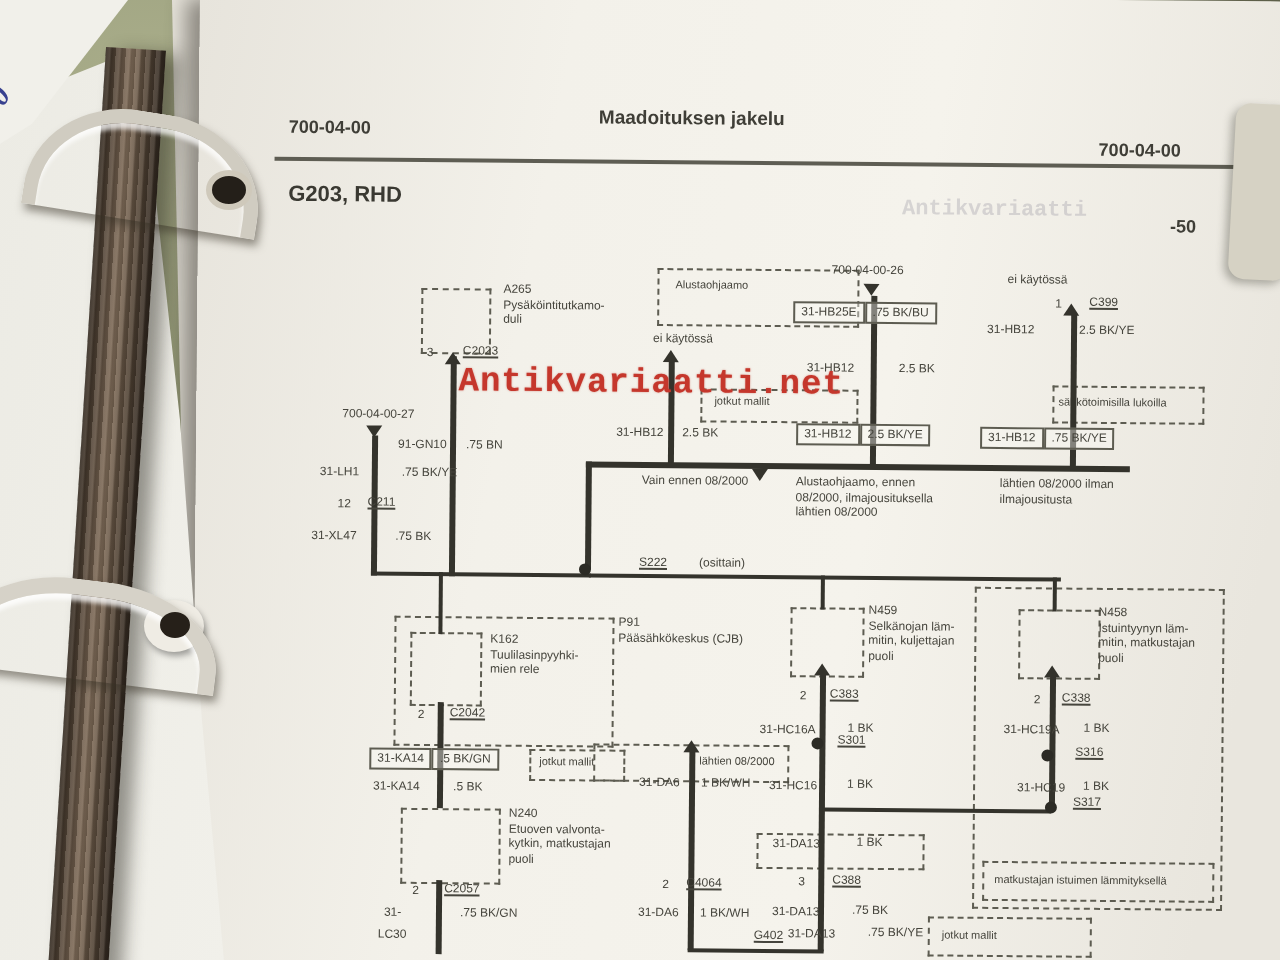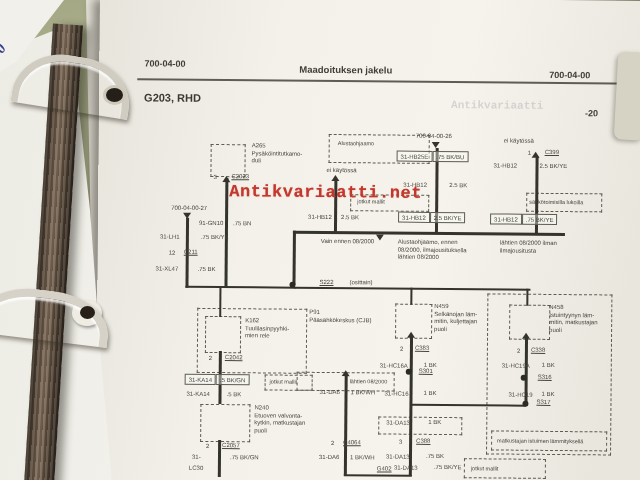--- a/index.html
+++ b/index.html
@@ -25,21 +25,21 @@
     border-radius:60px 60px 0 0/40px 40px 0 0;transform:rotate(7deg);
     box-shadow:inset 0 3px 2px rgba(255,255,255,.8),2px 3px 4px rgba(55,50,38,.5);}
   .grommet{position:absolute;left:72px;top:300px;width:30px;height:26px;background:#efece4;border-radius:50%;box-shadow:1px 2px 3px rgba(0,0,0,.35);}
   .hole-bottom{position:absolute;left:80px;top:306px;width:15px;height:13px;background:#262019;border-radius:50%;}
   .tab{position:absolute;left:616px;top:52px;width:30px;height:88px;background:#d6d2c4;border-radius:8px;transform:rotate(3deg);box-shadow:-2px 2px 4px rgba(50,48,36,.35);}
   .page{position:absolute;left:100px;top:-4px;width:548px;height:492px;transform:rotate(.5deg);transform-origin:top left;
     background:linear-gradient(100deg,#e7e4dc 0%,#f3f1ea 30%,#f5f3ec 60%,#e9e6de 92%);
     box-shadow:-7px 3px 10px rgba(35,32,24,.45);}
   .hdr{position:absolute;font-weight:700;color:#3f3e37;}
   .hdr-l{left:45px;top:62px;font-size:9px;}
-  .hdr-c{left:200px;top:66px;font-size:9.5px;}
+  .hdr-c{left:200px;top:56px;font-size:9.5px;}
   .hdr-r{left:450px;top:70px;font-size:9px;}
   .rule{position:absolute;left:38px;top:82px;width:507px;height:1.5px;background:#5e5d53;}
   .ttl{position:absolute;left:45px;top:95px;font-size:11px;font-weight:700;color:#3a3932;}
   .pno{position:absolute;left:486px;top:108px;font-size:9px;font-weight:700;color:#3f3e37;}
   .diagram{position:absolute;left:0;top:0;width:548px;height:492px;}
   .dt{position:absolute;font:400 6px/1.25 "Liberation Sans",sans-serif;color:#46453d;white-space:pre-line;}
   .u{text-decoration:underline;text-underline-offset:1px;}
   .dbox{position:absolute;border:1px dashed #5d5c51;}
   .dbox span{position:absolute;font:400 5.5px/1.2 "Liberation Sans",sans-serif;color:#46453d;white-space:nowrap;}
   .wire{position:absolute;background:#34332c;}
@@ -60,21 +60,21 @@
 
   <div class="page-behind"></div>
 
   <div class="page">
     <span class="hdr hdr-l">700-04-00</span>
     <span class="hdr hdr-c">Maadoituksen jakelu</span>
     <span class="hdr hdr-r">700-04-00</span>
     <div class="rule"></div>
     <span class="ttl">G203, RHD</span>
     <span class="wm-faint">Antikvariaatti</span>
-    <span class="pno">-20</span>
+    <span class="pno">-50</span>
 
     <div class="diagram">
         <div class="dbox" style="left: 112px; top: 147px; width: 33px; height: 31px;"></div>
         <div class="dbox" style="left: 230px; top: 136px; width: 99px; height: 27px;">
           <span style="left: 8px; top: 5px;">Alustaohjaamo</span>
         </div>
         <div class="dbox" style="left: 252px; top: 196px; width: 77px; height: 15px;">
           <span style="left: 6px; top: 3px;">jotkut mallit</span>
         </div>
         <div class="dbox" style="left: 428px; top: 193px; width: 74px; height: 17px;">

